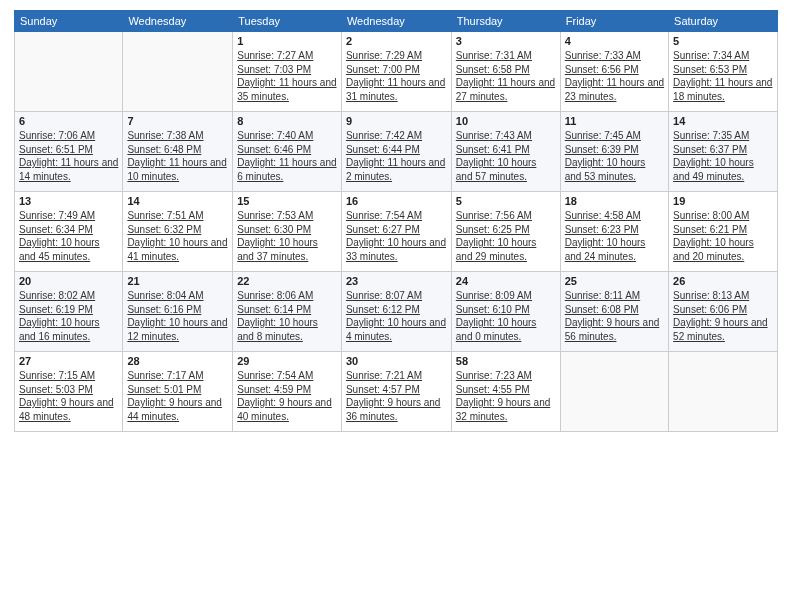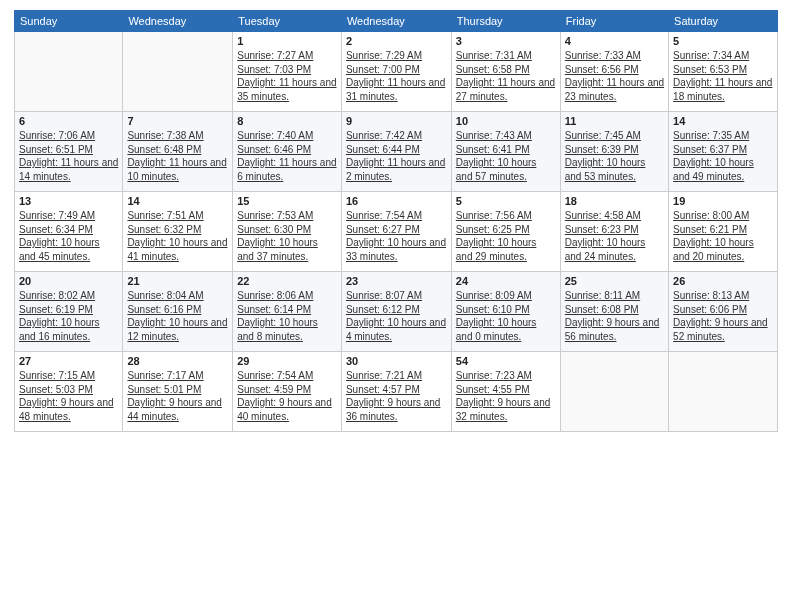--- a/index.html
+++ b/index.html
@@ -286,21 +286,21 @@
 Sunset: 4:59 PM
 Daylight: 9 hours and 40 minutes.</div>
           </td>
           <td>
             <span class="day-number">30</span>
             <div class="day-info">Sunrise: 7:21 AM
 Sunset: 4:57 PM
 Daylight: 9 hours and 36 minutes.</div>
           </td>
           <td>
-            <span class="day-number">54</span>
+            <span class="day-number">58</span>
             <div class="day-info">Sunrise: 7:23 AM
 Sunset: 4:55 PM
 Daylight: 9 hours and 32 minutes.</div>
           </td>
           <td class="empty"></td>
           <td class="empty"></td>
         </tr>
       </tbody>
   </table>
 </div>

